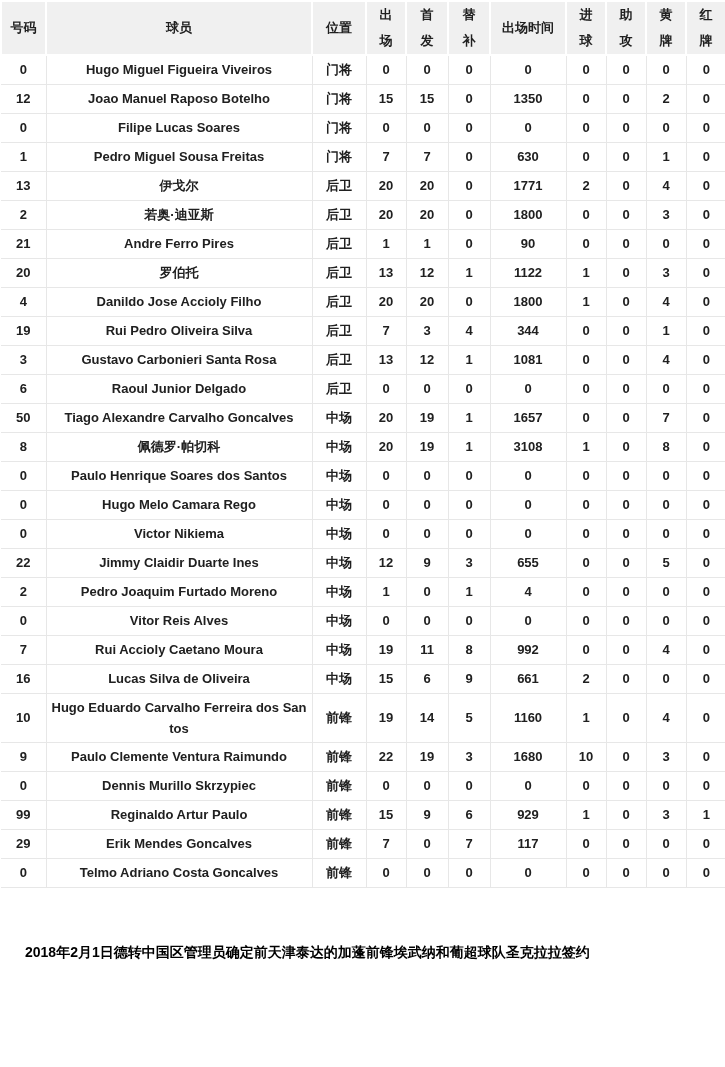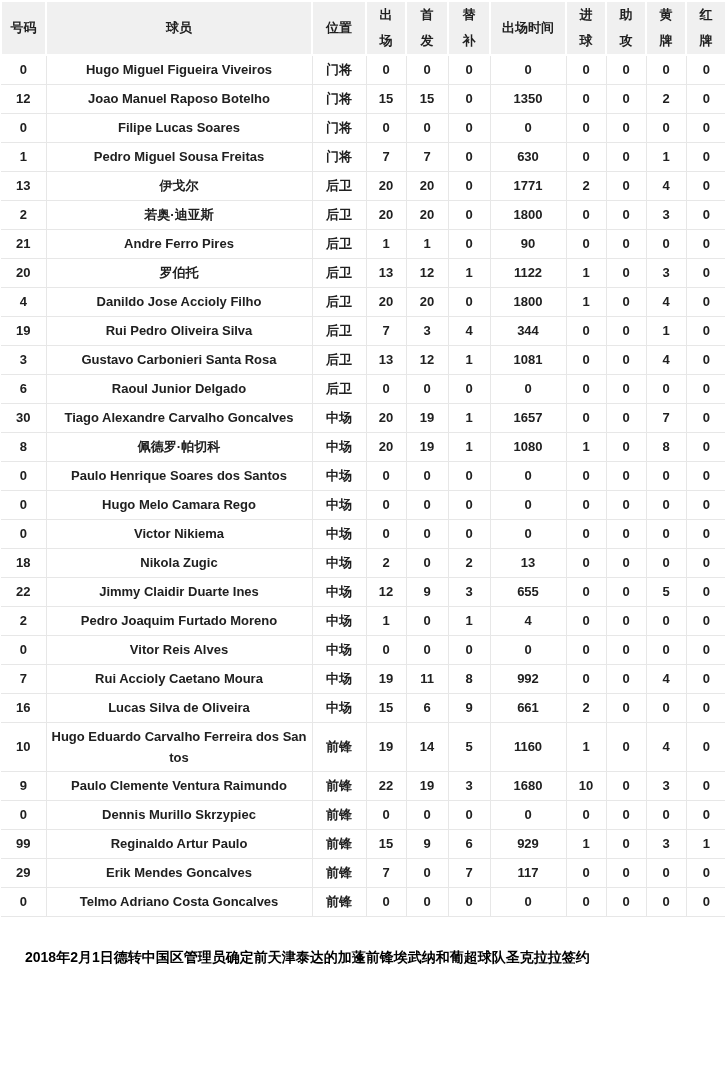--- a/index.html
+++ b/index.html
@@ -49,21 +49,21 @@
     width:1.1em;
     line-height:26px;
     white-space:normal;
   }
   .player-cell{
     word-break:break-all;
     line-height:21px;
     padding:4px 10px;
   }
   .footer-note{
-    margin:32px 0 0 25px;
+    margin:56px 0 0 25px;
     font-size:14px;
     font-weight:bold;
     color:#000000;
   }
 </style>
 </head>
 <body>
 
 <table class="stats">
   <colgroup>
@@ -246,40 +246,40 @@
       <td>0</td>
       <td>0</td>
       <td>0</td>
       <td>0</td>
       <td>0</td>
       <td>0</td>
       <td>0</td>
       <td>0</td>
     </tr>
       <tr>
-      <td>30</td>
+      <td>50</td>
       <td class="player-cell">Tiago Alexandre Carvalho Goncalves</td>
       <td>中场</td>
       <td>20</td>
       <td>19</td>
       <td>1</td>
       <td>1657</td>
       <td>0</td>
       <td>0</td>
       <td>7</td>
       <td>0</td>
     </tr>
       <tr>
       <td>8</td>
       <td class="player-cell">佩德罗·帕切科</td>
       <td>中场</td>
       <td>20</td>
       <td>19</td>
       <td>1</td>
-      <td>1080</td>
+      <td>3108</td>
       <td>1</td>
       <td>0</td>
       <td>8</td>
       <td>0</td>
     </tr>
       <tr>
       <td>0</td>
       <td class="player-cell">Paulo Henrique Soares dos Santos</td>
       <td>中场</td>
       <td>0</td>
@@ -305,33 +305,20 @@
       <td>0</td>
     </tr>
       <tr>
       <td>0</td>
       <td class="player-cell">Victor Nikiema</td>
       <td>中场</td>
       <td>0</td>
       <td>0</td>
       <td>0</td>
       <td>0</td>
-      <td>0</td>
-      <td>0</td>
-      <td>0</td>
-      <td>0</td>
-    </tr>
-      <tr>
-      <td>18</td>
-      <td class="player-cell">Nikola Zugic</td>
-      <td>中场</td>
-      <td>2</td>
-      <td>0</td>
-      <td>2</td>
-      <td>13</td>
       <td>0</td>
       <td>0</td>
       <td>0</td>
       <td>0</td>
     </tr>
       <tr>
       <td>22</td>
       <td class="player-cell">Jimmy Claidir Duarte Ines</td>
       <td>中场</td>
       <td>12</td>

